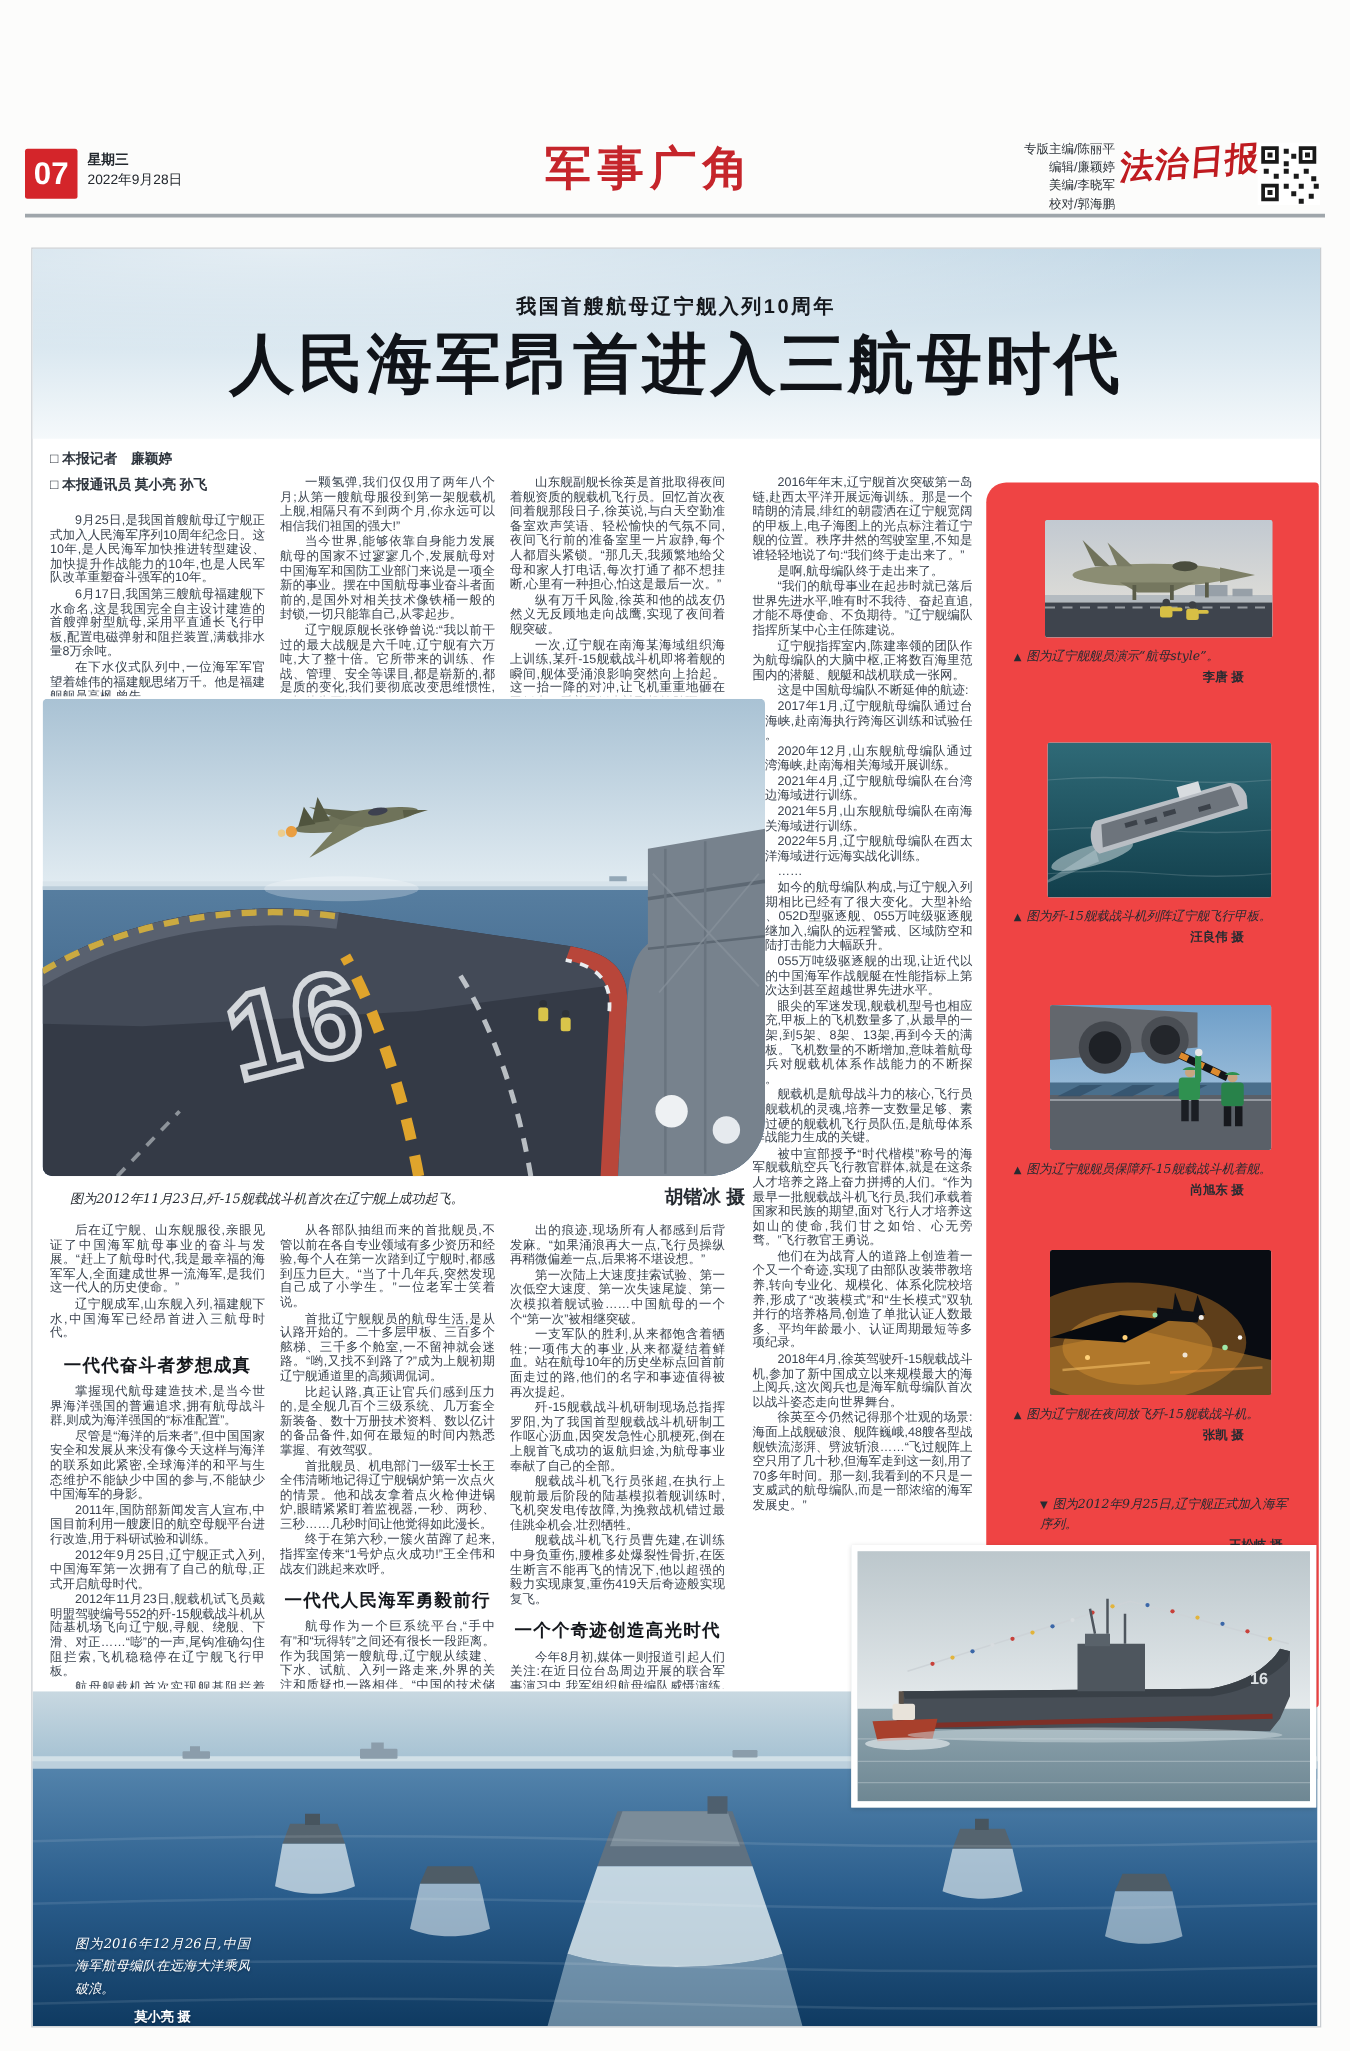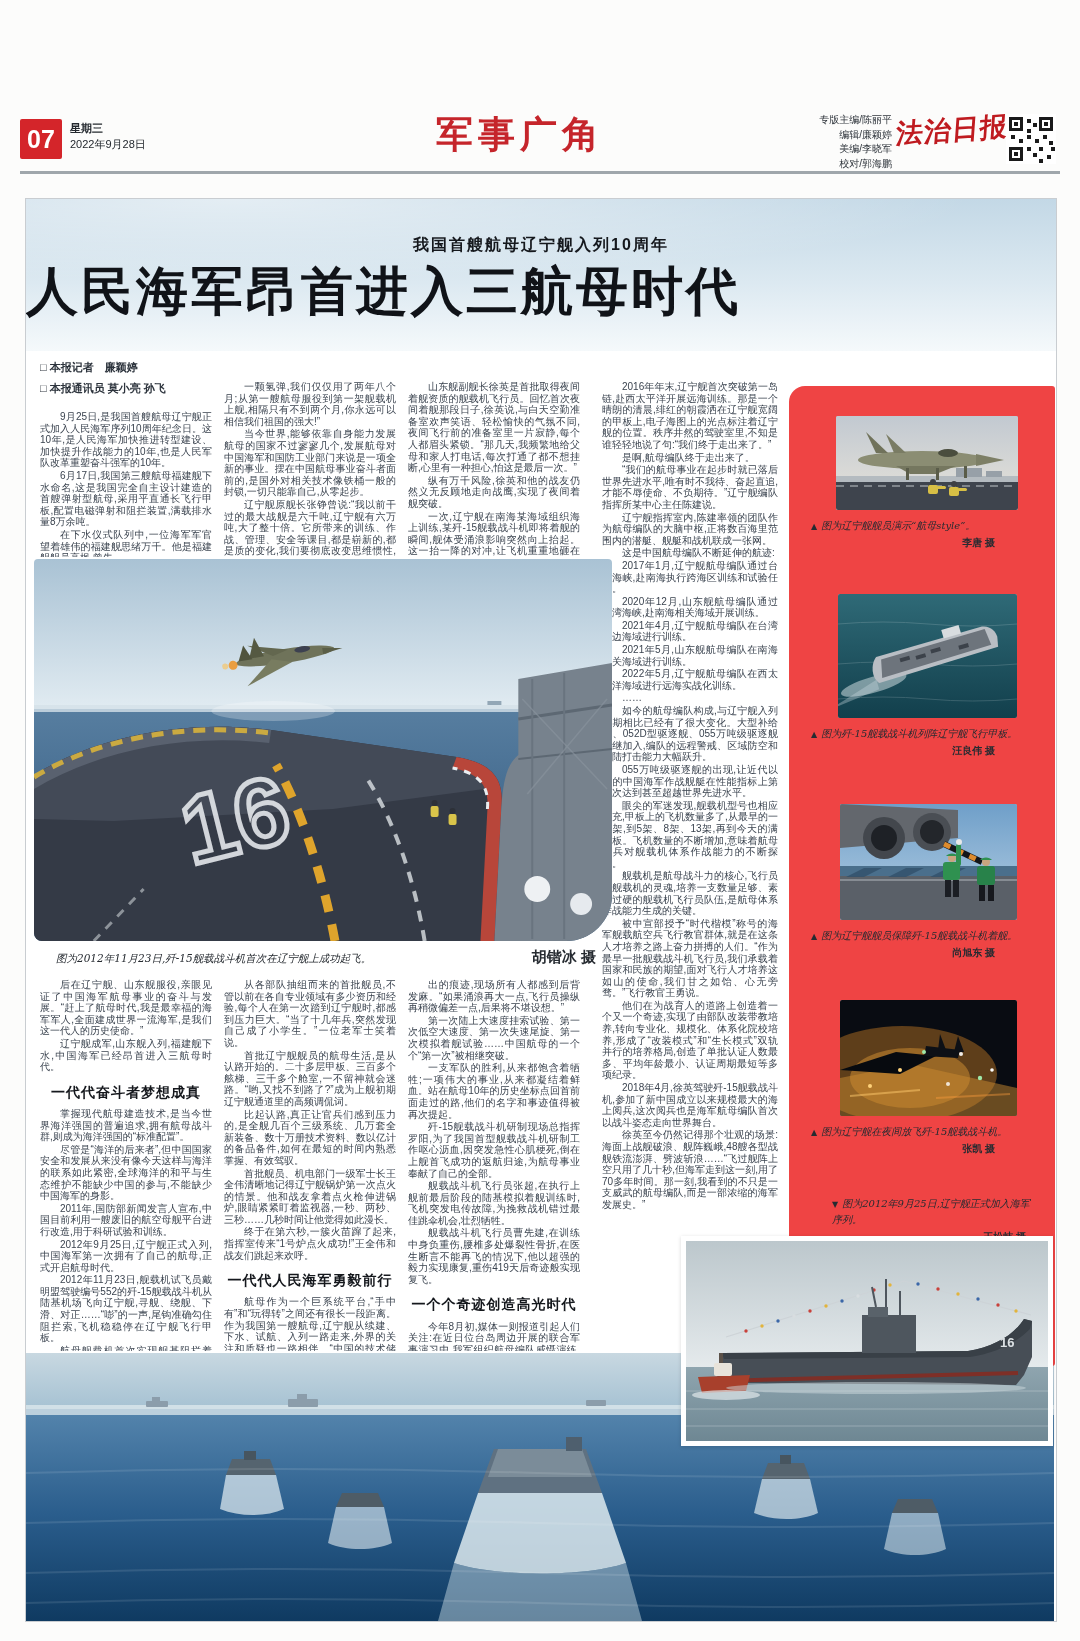--- a/index.html
+++ b/index.html
@@ -20,21 +20,21 @@
   .qr{position:absolute;left:1006px;top:114px;width:50px;height:50px;}
   .rule{position:absolute;left:20px;top:171px;width:1040px;height:3px;background:#9fa6ab;}
   
   .frame{position:absolute;left:25px;top:198px;width:1030px;height:1422px;background:#fff;
          border:1px solid #c9cdd1;overflow:hidden;}
   .skyband{position:absolute;left:0;top:0;right:0;height:152px;
            background:radial-gradient(120% 90% at 20% 0%,rgba(255,255,255,.55),rgba(255,255,255,0) 60%),
                       linear-gradient(180deg,#c3d8e6 0%,#dce9f1 55%,#f5f9fb 100%);}
   .kicker{position:absolute;top:36px;left:0;width:100%;text-align:center;font-size:16px;font-weight:700;
           color:#15181d;letter-spacing:2px;}
-  .headline{position:absolute;top:58px;left:0;width:100%;text-align:left;font-size:52px;font-weight:900;
+  .headline{position:absolute;top:58px;left:0;width:100%;text-align:center;font-size:52px;font-weight:900;
             color:#101318;letter-spacing:3px;margin:0;}
   .bylines{position:absolute;left:14px;top:158px;font-size:11px;font-weight:700;color:#2c333c;line-height:1.95;z-index:2;}
   
   .col{position:absolute;font-size:10px;line-height:1.16;color:#3a434f;text-align:justify;overflow:hidden;z-index:2;}
   .col .para{margin:0 0 1px;text-indent:2em;}
   .subhead{font-size:14px;font-weight:700;color:#15181d;text-align:center;margin:11px 0 8px;letter-spacing:1px;}
   #c1t{left:14px;top:212px;width:172px;height:146px;}
   #c2t{left:198px;top:182px;width:172px;height:176px;}
   #c3t{left:382px;top:182px;width:172px;height:176px;}
   #c4 {left:576px;top:182px;width:176px;height:852px;}
@@ -536,15 +536,19 @@
           <path d="M866,160 L912,160 L920,196 C902,204 876,204 858,196 Z" fill="#e2edf1" opacity="0.55"></path>
         </g>
         <g stroke="#ffffff" opacity="0.1" stroke-width="2" fill="none">
           <path d="M0,120 Q256,112 512,120 T1028,120"></path>
             <path d="M0,170 Q256,162 512,170 T1028,170"></path>
           <path d="M0,220 Q256,212 512,220 T1028,220"></path>
             <path d="M0,250 Q256,242 512,250 T1028,250"></path>
         </g>
       </svg>
     </figure>
+    <div class="ocean-cap">
+      <span>图为2016年12月26日,中国海军航母编队在远海大洋乘风破浪。</span>
+      <span class="cr">莫小亮 摄</span>
+    </div>
 
   </main>
 </div>
 
 </body></html>

